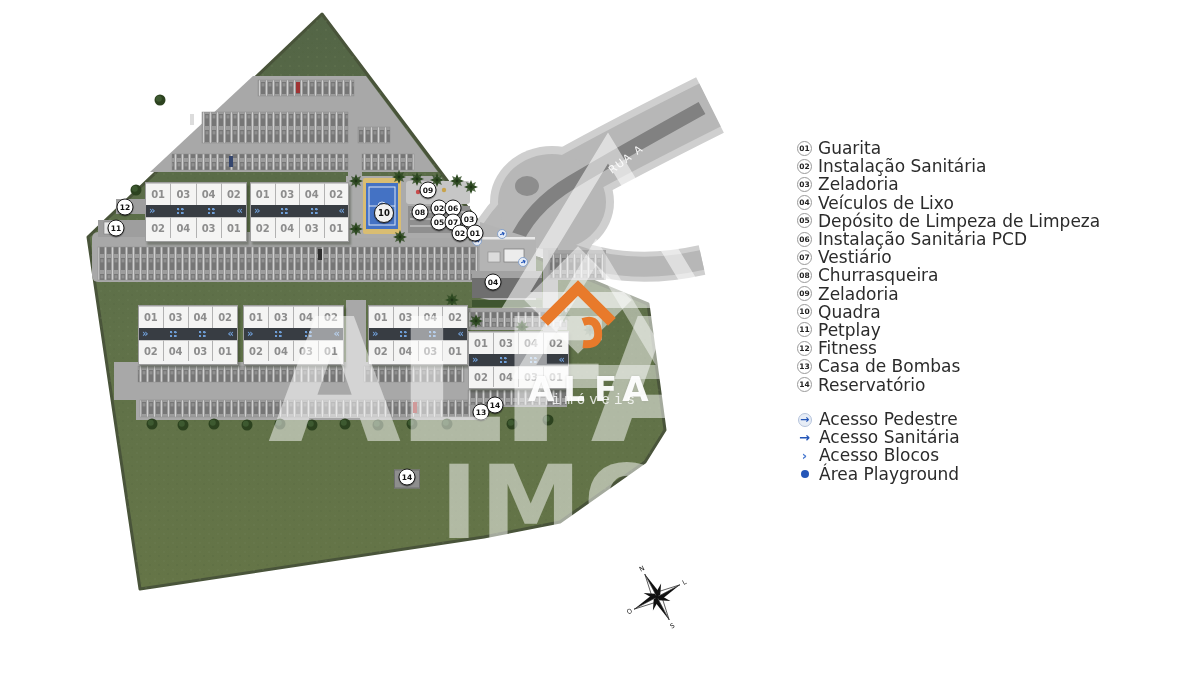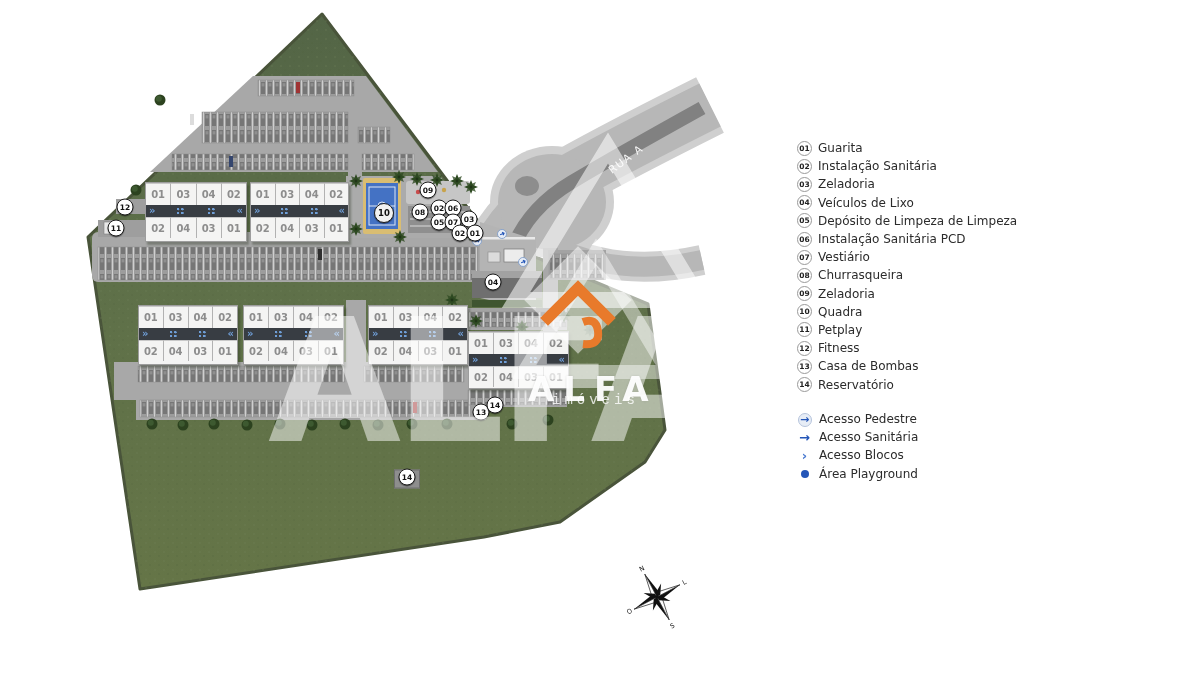--- a/index.html
+++ b/index.html
@@ -30,21 +30,21 @@
   .watermark{position:absolute;inset:0;z-index:30;pointer-events:none;padding-left:47px;}
   .wm-giant-top{position:absolute;left:268px;top:296px;font-size:172px;line-height:172px;font-weight:bold;letter-spacing:-6px;color:rgba(255,255,255,.5);}
   .wm-giant-bottom{position:absolute;left:440px;top:452px;font-size:102px;line-height:102px;font-weight:bold;letter-spacing:2px;color:rgba(255,255,255,.5);}
   .wm-brand{position:absolute;left:528px;top:372px;font-size:34px;line-height:34px;font-weight:bold;letter-spacing:9px;color:rgba(255,255,255,.95);text-shadow:0 0 2px rgba(120,120,120,.25);}
   .wm-sub{position:absolute;left:552px;top:392px;font-size:14px;letter-spacing:4px;color:rgba(255,255,255,.8);font-family:Liberation Mono, monospace;}
 
   
   .legend{position:absolute;left:797px;top:139px;z-index:40;}
   .lrow{display:flex;align-items:center;gap:6px;height:18.2px;}
   .chip{width:13px;height:13px;border-radius:50%;border:1px solid #9a9a9a;background:#fff;font-size:7.5px;font-weight:bold;color:#222;display:flex;align-items:center;justify-content:center;flex:none;}
-  .llabel{font-size:12px;color:#2b2b2b;white-space:nowrap;text-align:right;}
+  .llabel{font-size:17px;color:#2b2b2b;white-space:nowrap;text-align:right;}
   .access{position:absolute;left:797px;top:410px;z-index:40;}
   .arow{display:flex;align-items:center;gap:7px;height:18.2px;}
   .aicon{width:15px;height:15px;flex:none;display:flex;align-items:center;justify-content:center;position:relative;}
   .aicon .circ{position:absolute;left:1px;top:1px;width:12px;height:12px;border-radius:50%;background:#e7edf6;border:1px solid #b6c4dc;}
   .aicon .arr{position:relative;color:#2456b8;font-weight:bold;font-size:11px;line-height:11px;}
   .aicon .arr.big{font-size:13px;font-weight:900;}
   .aicon .chevb{color:#4a7ad0;font-weight:bold;font-size:13px;line-height:13px;}
   .aicon .dot{width:8px;height:8px;border-radius:50%;background:#2456b8;}
 
   
@@ -368,20 +368,21 @@
       <div class="badge" style="left: 475px; top: 233px;">01</div>
       <div class="badge" style="left: 493px; top: 282px;">04</div>
       <div class="badge" style="left: 481px; top: 412px;">13</div>
       <div class="badge" style="left: 495px; top: 405px;">14</div>
       <div class="plate" style="left: 407px; top: 479px;"></div>
       <div class="badge" style="left: 407px; top: 477px;">14</div>
     </div>
 
   <div class="watermark">
     <div class="wm-giant-top">ALFA</div>
+    <div class="wm-giant-bottom">IMO</div>
     <svg width="1200" height="675" viewBox="0 0 1200 675" style="position:absolute;left:0;top:0">
       <polygon points="608,148 700,300 516,300" fill="none" stroke="rgba(255,255,255,0.55)" stroke-width="16"></polygon>
       <polygon points="596,252 668,372 524,372" fill="none" stroke="rgba(255,255,255,0.45)" stroke-width="14"></polygon>
       <rect x="540" y="262" width="76" height="76" transform="rotate(45 578 300)" fill="rgba(255,255,255,0.5)"></rect>
       <g>
         <path d="M 548,318 L 578,288 L 608,318" stroke="#e87a2b" stroke-width="11" fill="none" stroke-linecap="square"></path>
         <path d="M 583,322 q 13,-5 15,9 q 2,15 -15,13" stroke="#e87a2b" stroke-width="8" fill="none"></path>
       </g>
     </svg>
     <div class="wm-brand">ALFA</div>

